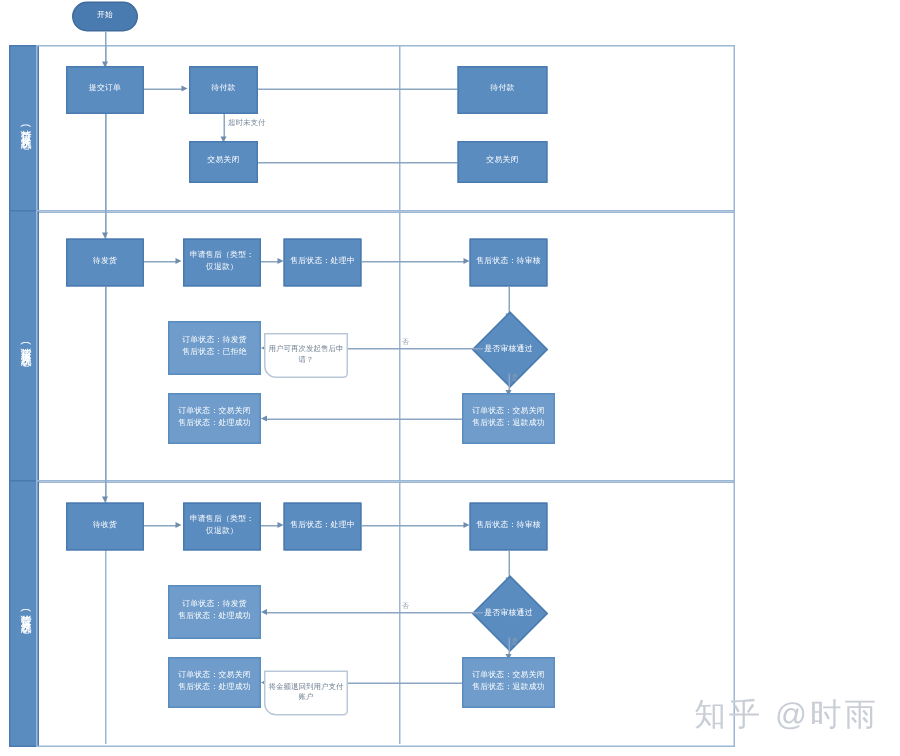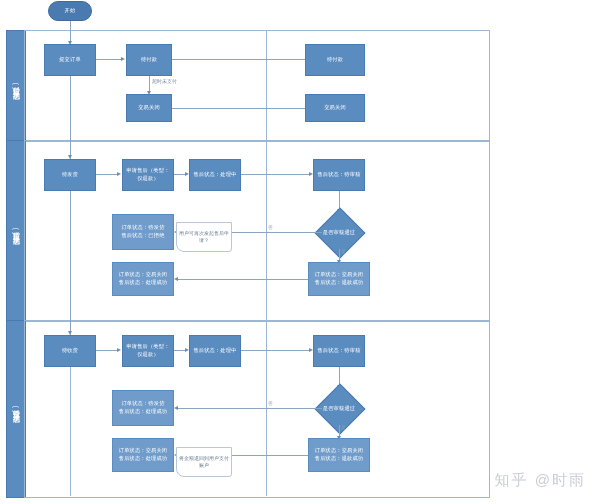--- a/index.html
+++ b/index.html
@@ -55,21 +55,21 @@
   .arrow{position:absolute;width:0;height:0;}
   .arrow.right{border-top:2.5px solid transparent;border-bottom:2.5px solid transparent;border-left:4px solid #6f8eae;}
   .arrow.down{border-left:2.5px solid transparent;border-right:2.5px solid transparent;border-top:4px solid #6f8eae;}
   .arrow.left{border-top:2.5px solid transparent;border-bottom:2.5px solid transparent;border-right:4px solid #6f8eae;}
   .edge-label{position:absolute;font-size:5px;color:#7a8c9e;white-space:nowrap;}
   .edge-tag{position:absolute;font-size:4.6px;color:#8b9bab;}
 
   
   .watermark{
     position:absolute;right:14px;bottom:14px;
-    font-size:15px;color:#c9ced6;letter-spacing:2px;margin-top:32px;
+    font-size:21px;color:#c9ced6;letter-spacing:2px;margin-top:32px;
   }
 </style>
 </head>
 <body>
 
 <div id="canvas">
 
   <div class="lane-header" style="top:30px;height:110px;">
     <span>待付款(系统状态)</span>
   </div>

